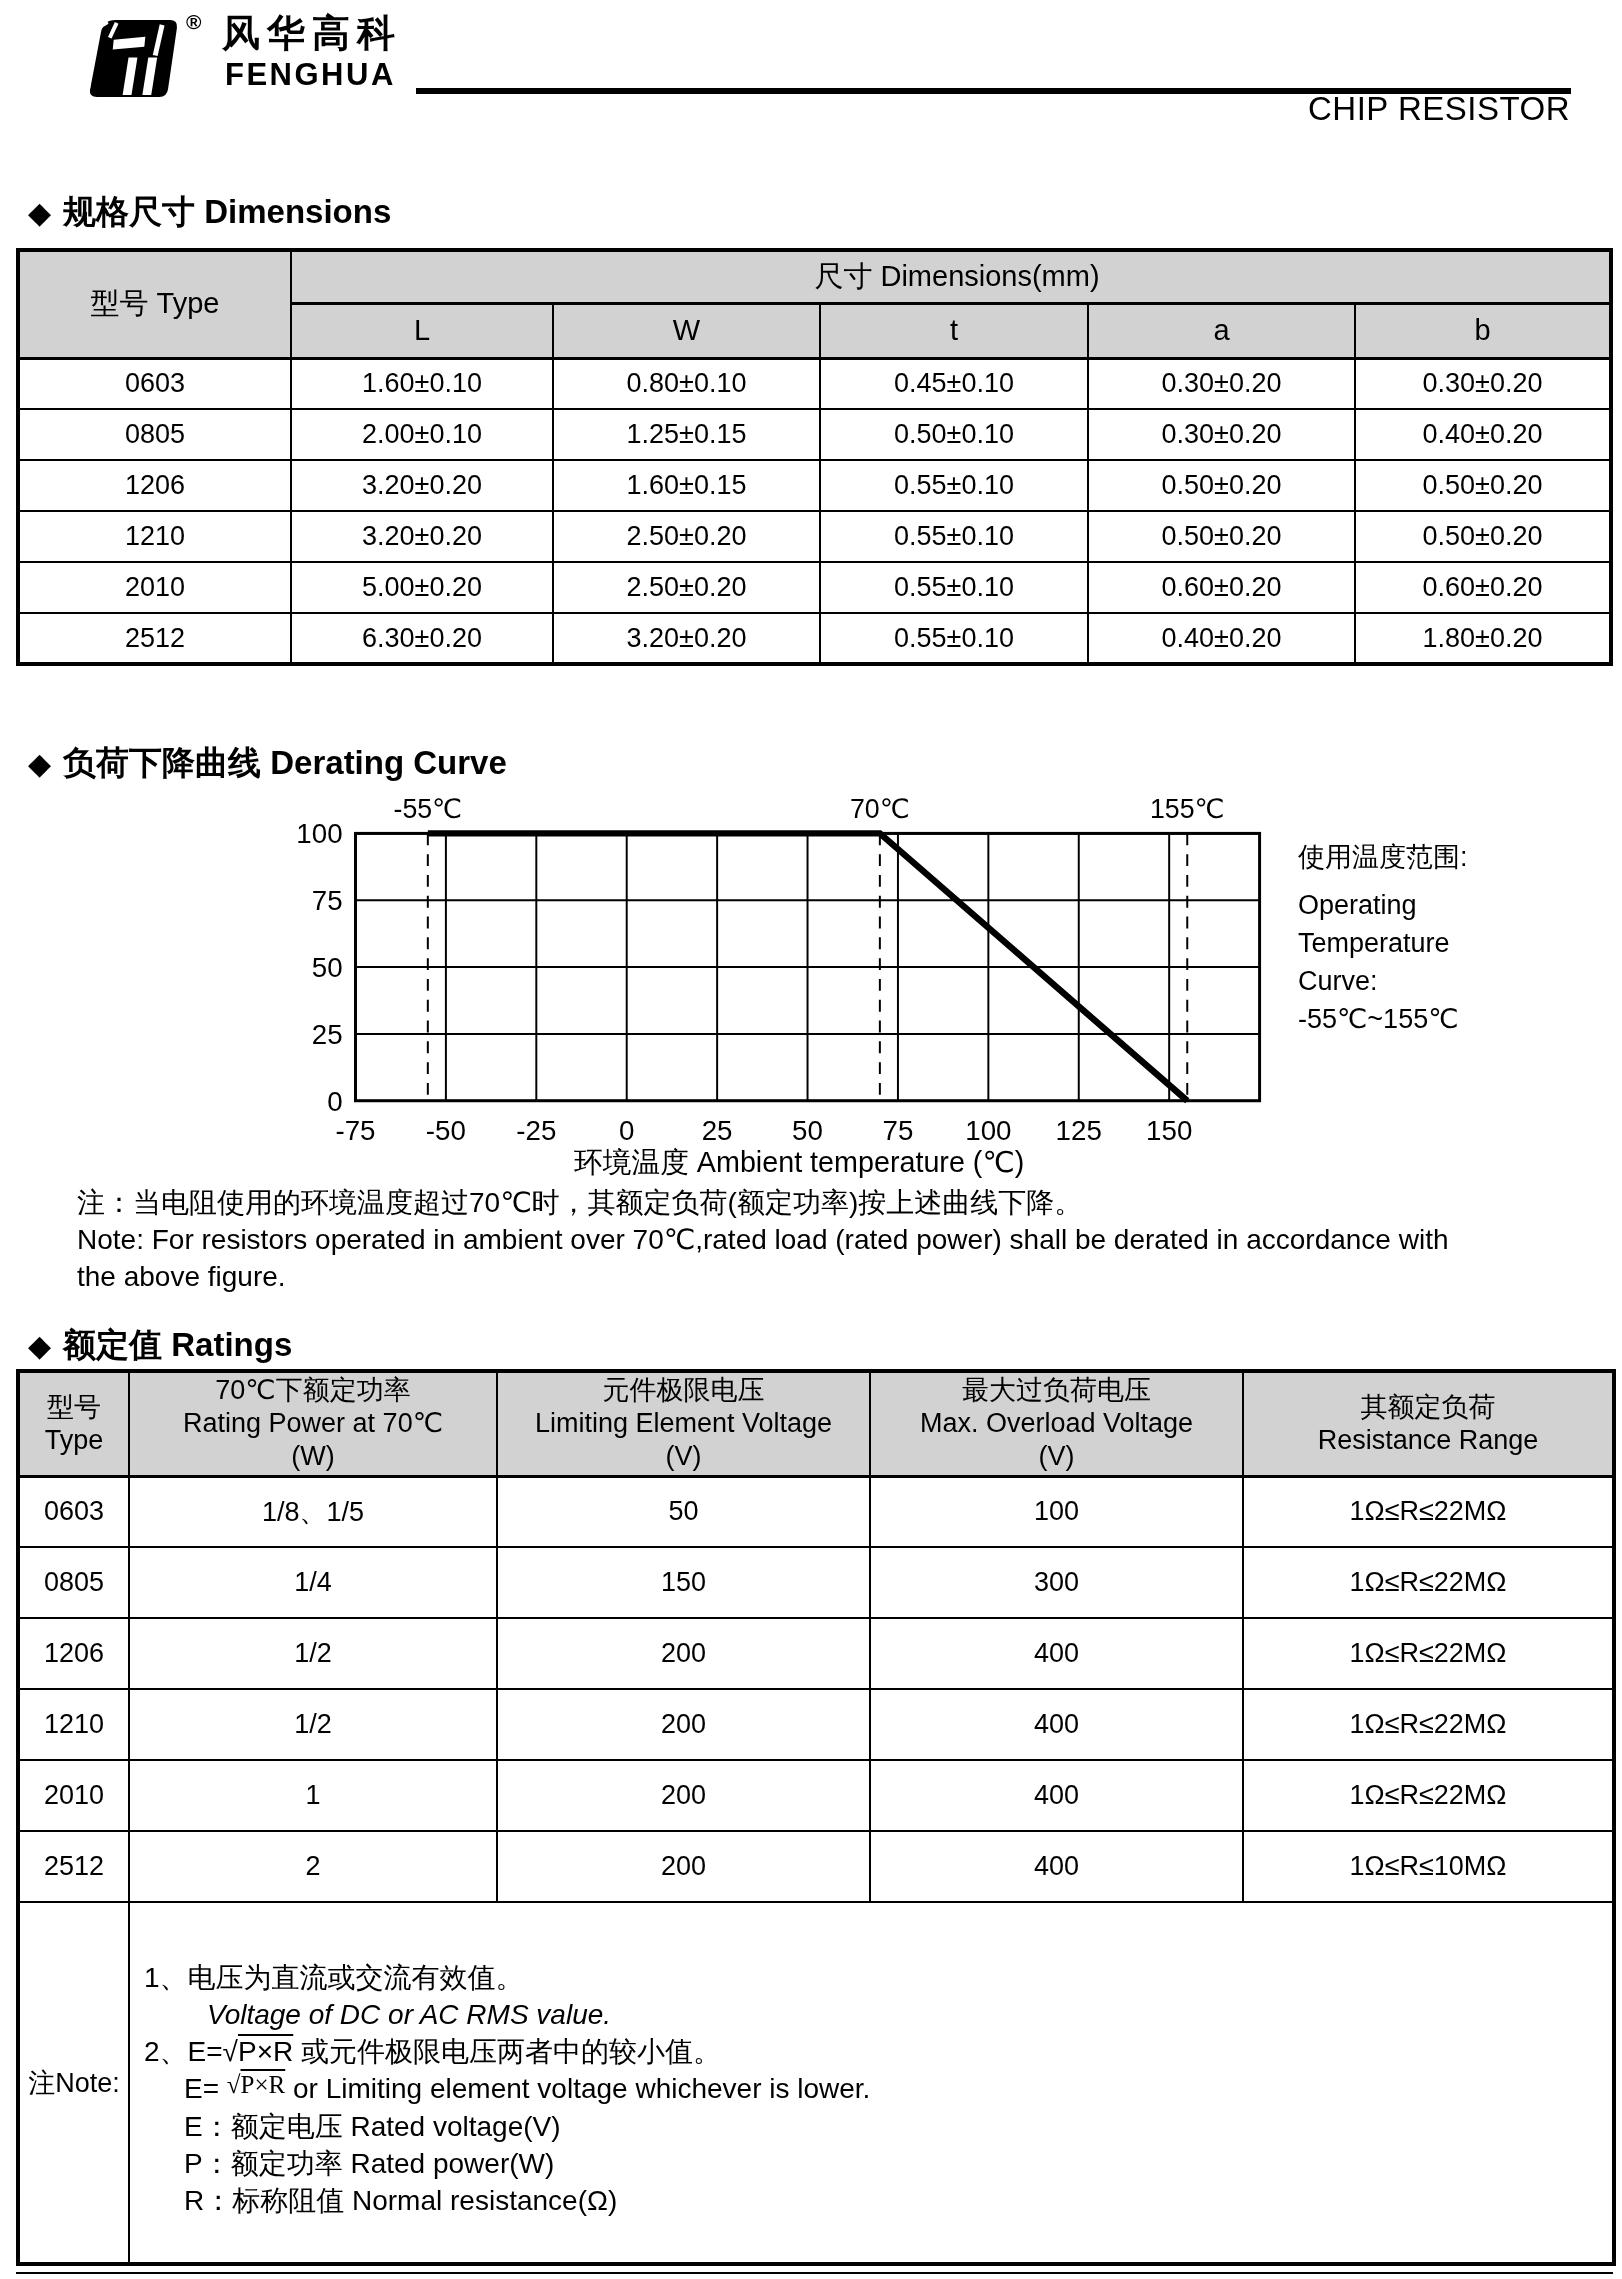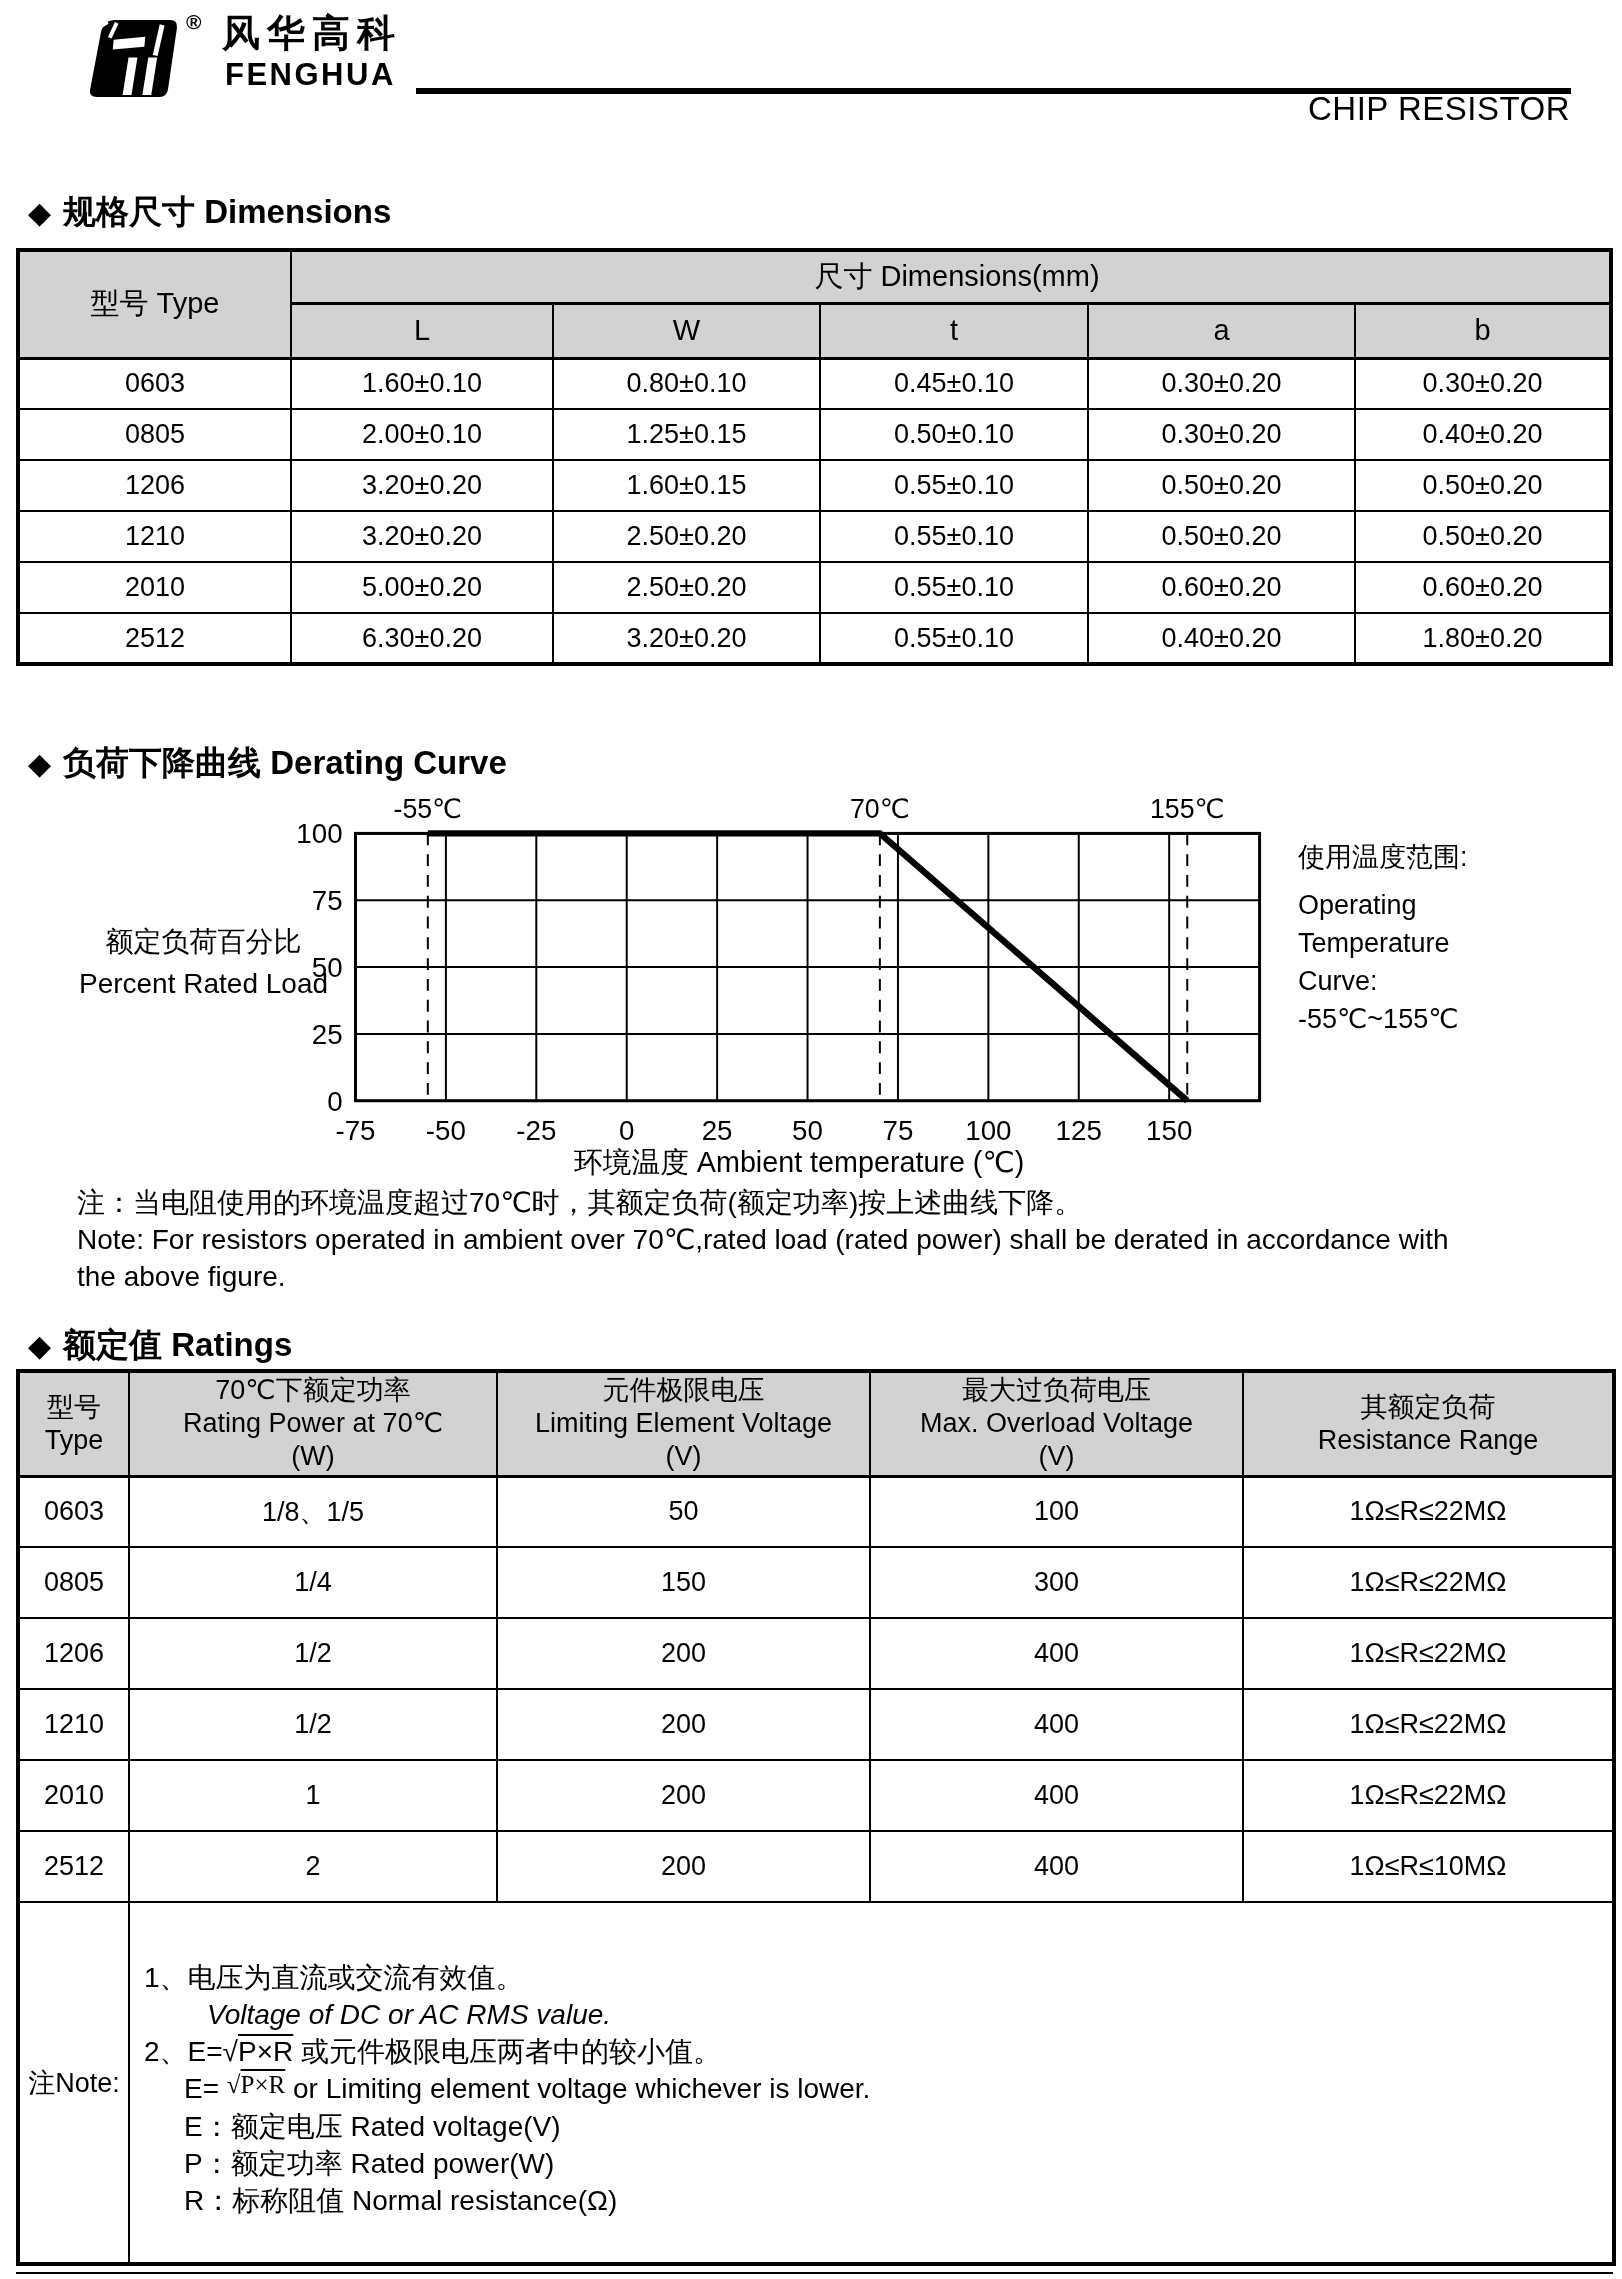--- a/index.html
+++ b/index.html
@@ -196,24 +196,20 @@
       <text x="1180.7" y="382" text-anchor="middle" class="tick">150</text>
       <text x="346" y="82" text-anchor="end" class="tick">100</text>
       <text x="346" y="149.5" text-anchor="end" class="tick">75</text>
       <text x="346" y="217" text-anchor="end" class="tick">50</text>
       <text x="346" y="284.5" text-anchor="end" class="tick">25</text>
       <text x="346" y="352" text-anchor="end" class="tick">0</text>
       <polyline points="432.04,72 888.54,72 1198.96,342" class="series"></polyline>
       <text x="807" y="414" text-anchor="middle" class="axis-title">环境温度 Ambient temperature (℃)</text>
     </svg>
 
-  <div class="abs ylabel-block" style="left:40px;top:921px;">
-    <div>额定负荷百分比</div>
-    <div>Percent Rated Load</div>
-  </div>
 
   <div class="abs annotation-block" style="left:1298px;top:838px;">
     <div class="first">使用温度范围:</div>
     <div>Operating</div>
     <div>Temperature</div>
     <div>Curve:</div>
     <div>-55℃~155℃</div>
   </div>
 
   <div class="abs chart-note" style="left:77px;top:1184px;">

